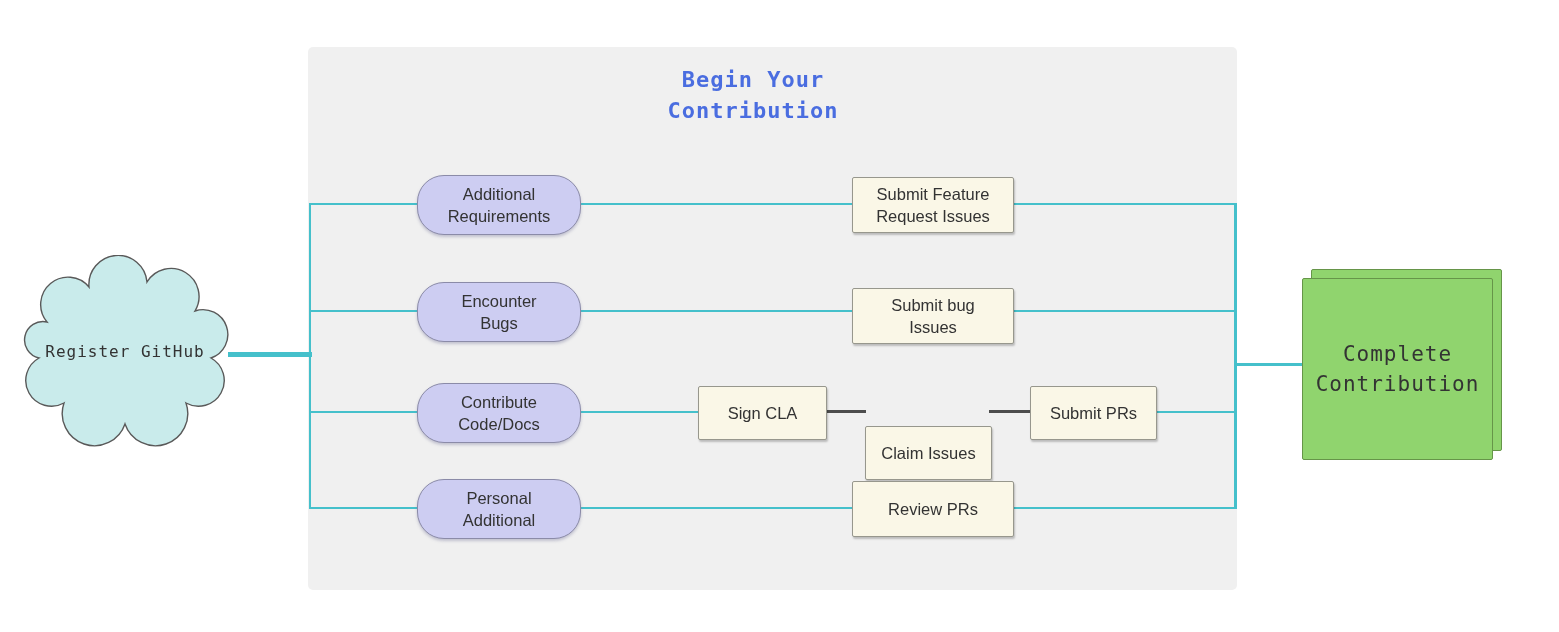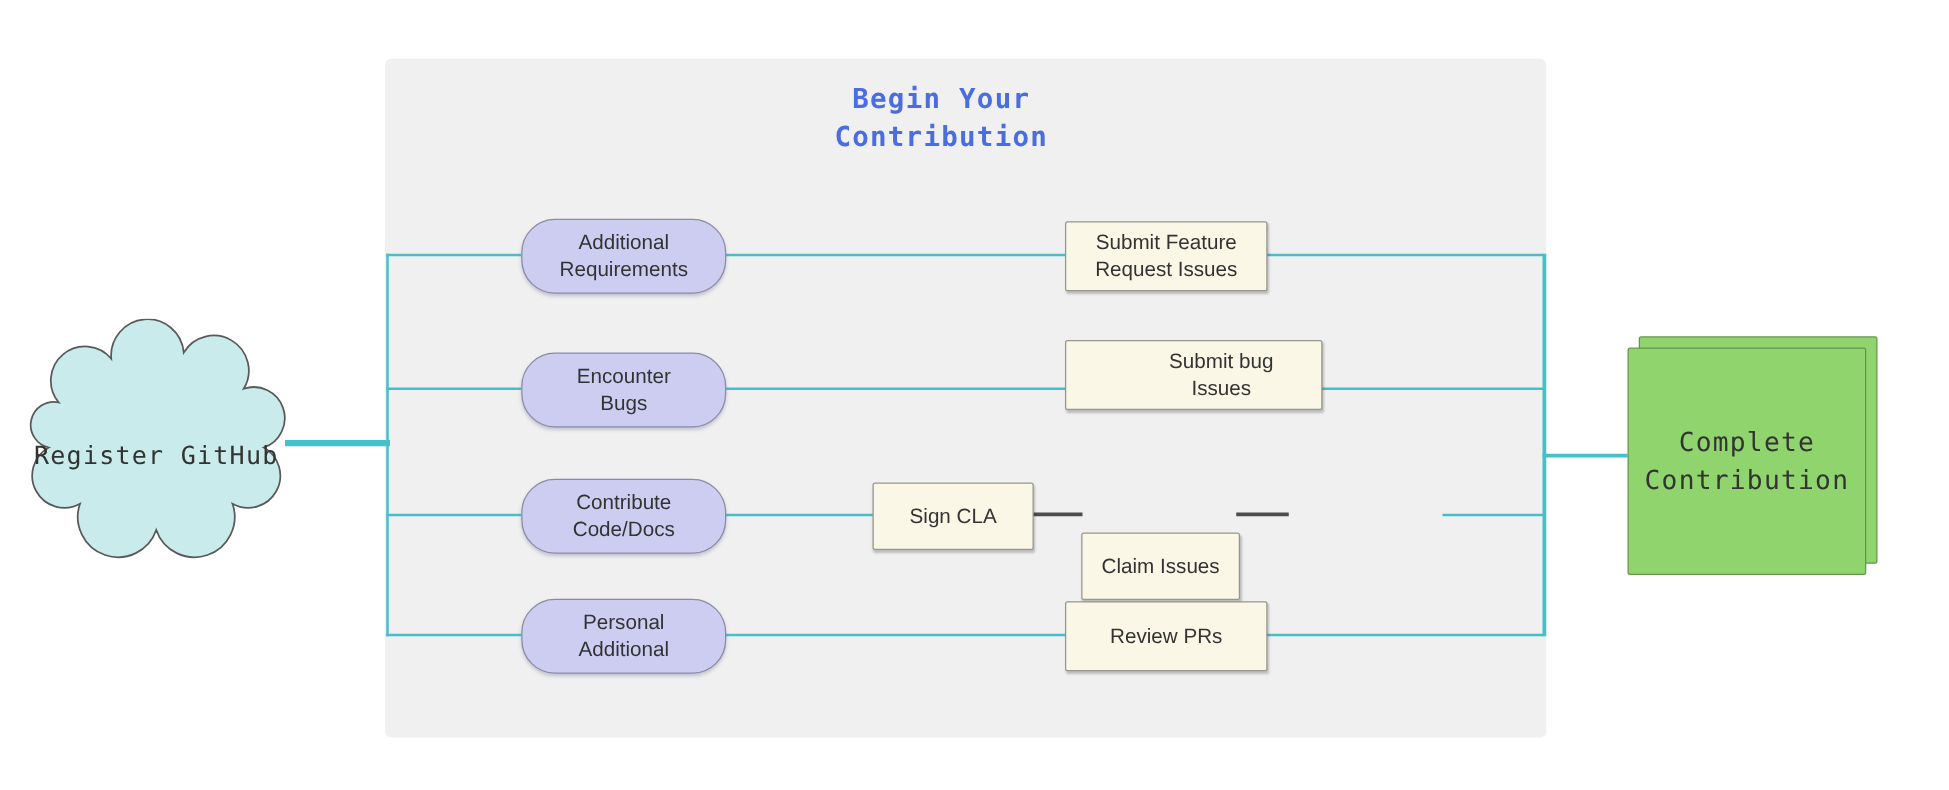--- a/index.html
+++ b/index.html
@@ -34,23 +34,23 @@
   .step{
     background:var(--cream);
     border:1px solid var(--cream-border);
     border-radius:2px;
     box-shadow:1px 2px 2px rgba(0,0,0,0.22);
   }
 
   .cloud-wrap{position:absolute;left:12px;top:255px;width:226px;height:193px;}
   .cloud-wrap svg{position:absolute;left:0;top:0;}
   .cloud-label{
-    position:absolute;left:0;top:12px;width:100%;height:100%;
+    position:absolute;left:0;top:0;width:100%;height:100%;
     display:flex;align-items:center;justify-content:center;
-    font-family:"DejaVu Sans Mono",monospace;font-size:20px;
+    font-family:"DejaVu Sans Mono",monospace;font-size:16px;
     letter-spacing:1px;color:var(--ink);
   }
 
   .end-card{
     position:absolute;background:var(--green);
     border:1.5px solid var(--green-border);border-radius:2px;
   }
   .end-front{
     left:1302px;top:278px;width:189px;height:180px;
     display:flex;align-items:center;justify-content:center;
@@ -107,23 +107,24 @@
 Bugs</div>
   <div class="node src" style="left:417px;top:175px;width:162px;height:58px;">Additional
 Requirements</div>
   <div class="node src" style="left:417px;top:383px;width:162px;height:58px;">Contribute
 Code/Docs</div>
   <div class="node src" style="left:417px;top:479px;width:162px;height:58px;">Personal
 Additional</div>
 
   <div class="node step" style="left:852px;top:177px;width:160px;height:54px;">Submit Feature
 Request Issues</div>
-  <div class="node step" style="left:852px;top:272px;width:160px;height:54px;padding-left:44px;">Submit bug
+  <div class="node step" style="left:852px;top:288px;width:160px;height:54px;">Submit bug
 Issues</div>
   <div class="node step" style="left:698px;top:386px;width:127px;height:52px;">Sign CLA</div>
   <div class="node step" style="left:865px;top:386px;width:125px;height:52px;margin-top:40px;">Claim Issues</div>
+  <div class="node step" style="left:1030px;top:386px;width:125px;height:52px;">Submit PRs</div>
   <div class="node step" style="left:852px;top:481px;width:160px;height:54px;">Review PRs</div>
 
   <div class="end-card end-back"></div>
   <div class="end-card end-front">Complete
 Contribution</div>
 
 </div>
 
 </body></html>

